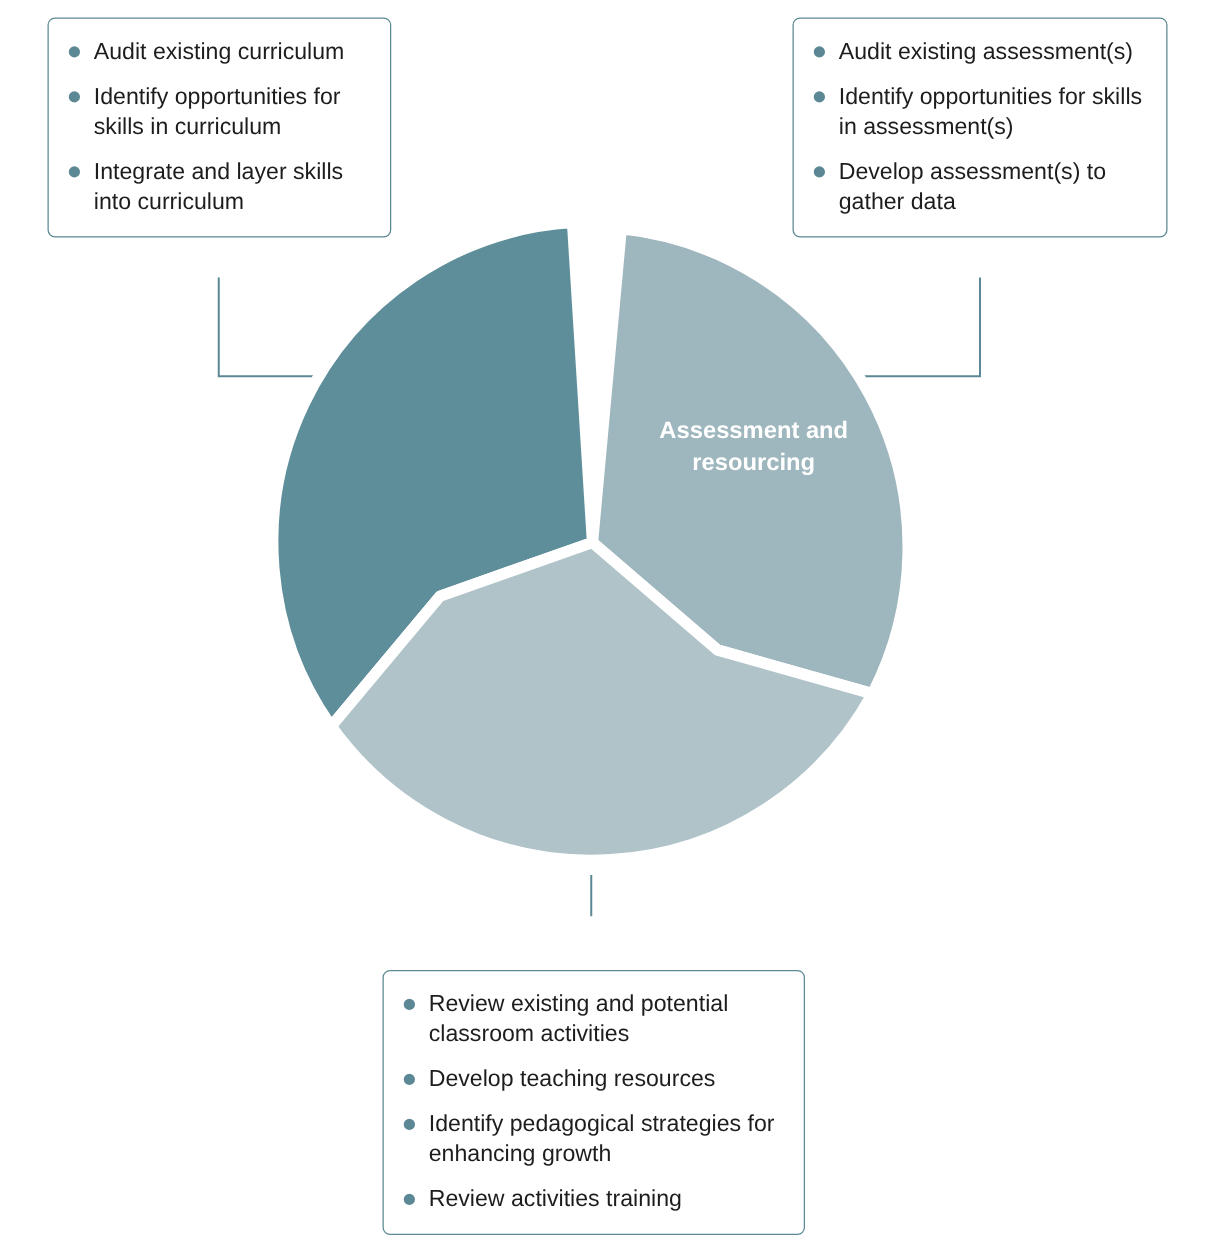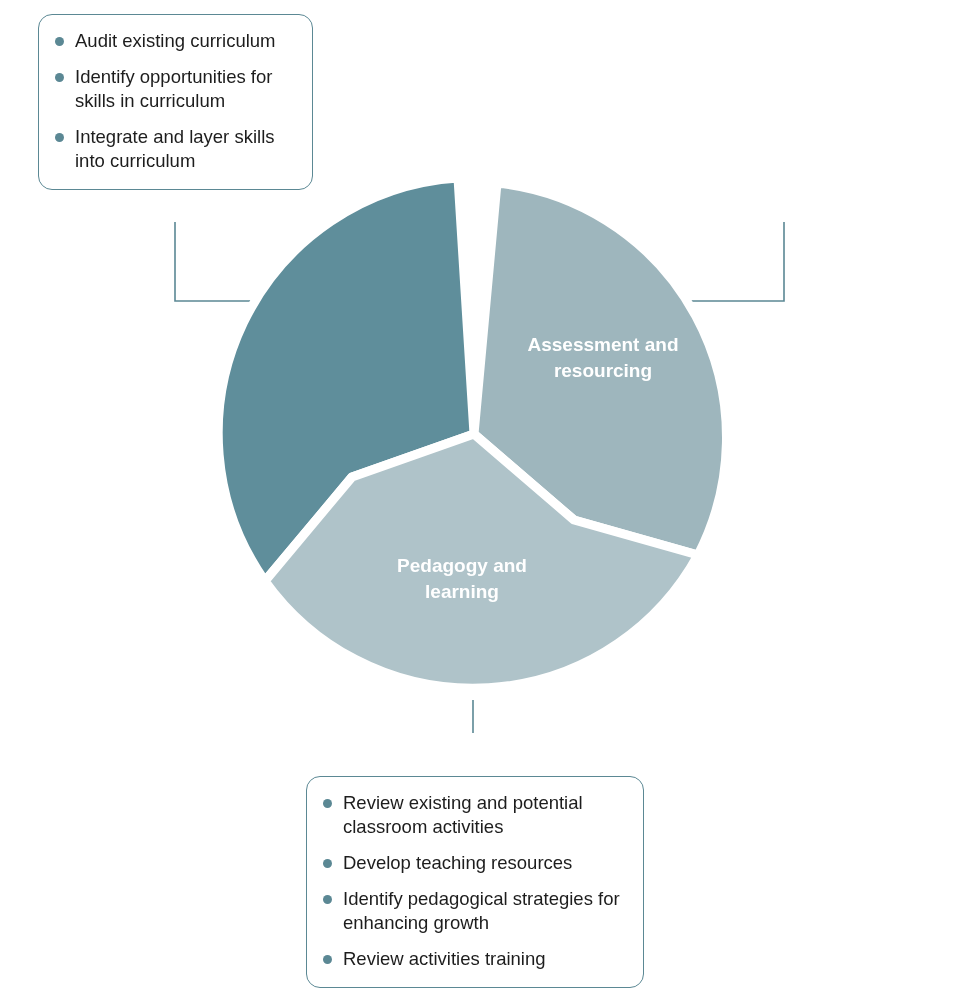--- a/index.html
+++ b/index.html
@@ -49,21 +49,21 @@
   }
   #label-curriculum { left: 8px;  top: 163px; }
   #label-assessment { left: 278px; top: 157px; }
   #label-pedagogy   { left: 137px; top: 378px; }
 
   
   .callout {
     position: absolute;
     box-sizing: border-box;
     border: 1.6px solid #5b8894;
-    border-radius: 14px;
+    border-radius: 6px;
     background: #ffffff;
     padding: 14px 16px 16px 14px;
   }
   .callout ul {
     margin: 0;
     padding: 0;
     list-style: none;
   }
   .callout li {
     position: relative;
@@ -125,34 +125,37 @@
 
       <path d="M259 259 L282 8 A256 256 0 0 1 483 380 L359 345 Z" fill="#9eb6bd" stroke="#ffffff" stroke-width="9" stroke-linejoin="round"></path>
 
       <path d="M259 259 L359 345 L483 380 A256 256 0 0 1 50 406 L137 302 Z" fill="#afc3c9" stroke="#ffffff" stroke-width="9" stroke-linejoin="round"></path>
     </svg>
 
     <div class="slice-label" id="label-assessment">
       <span>Assessment and</span><br>
       <span>resourcing</span>
     </div>
-    <div class="slice-label" id="label-pedagogy">
-      <span>Pedagogy and</span><br>
-      <span>learning</span>
-    </div>
   </div>
 
   <div class="callout" id="callout-curriculum">
     <ul>
       <li>Audit existing curriculum</li>
       <li>Identify opportunities for skills in curriculum</li>
       <li>Integrate and layer skills into curriculum</li>
     </ul>
   </div>
 
+  <div class="callout" id="callout-assessment">
+    <ul>
+      <li>Audit existing assessment(s)</li>
+      <li>Identify opportunities for skills in assessment(s)</li>
+      <li>Develop assessment(s) to gather data</li>
+    </ul>
+  </div>
 
   <div class="callout" id="callout-pedagogy">
     <ul>
       <li>Review existing and potential classroom activities</li>
       <li>Develop teaching resources</li>
       <li>Identify pedagogical strategies for enhancing growth</li>
       <li>Review activities training</li>
     </ul>
   </div>
 

